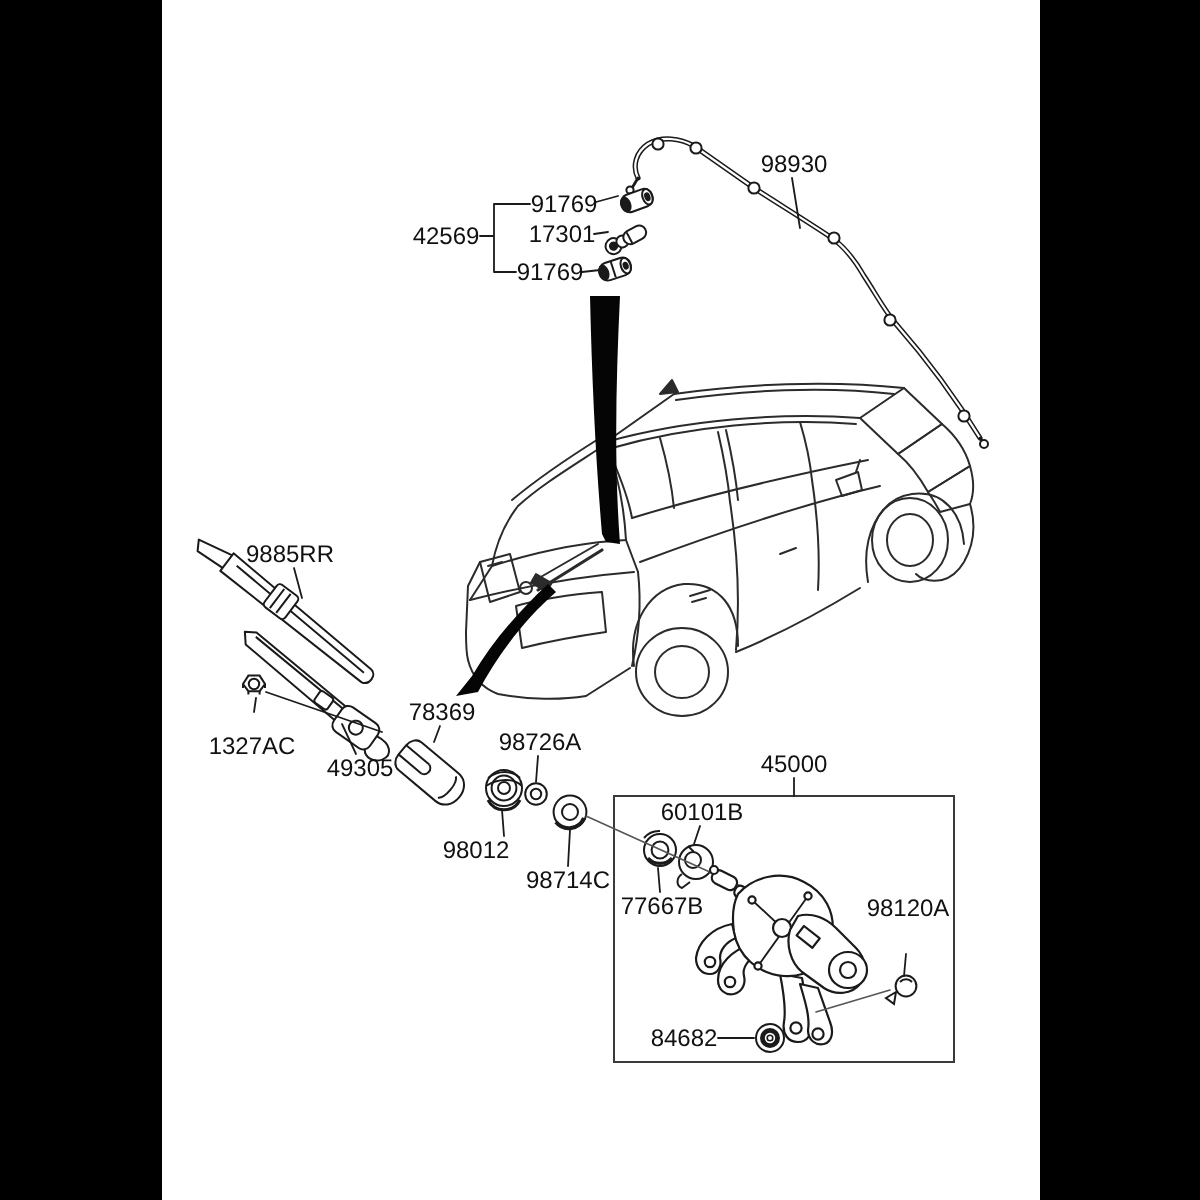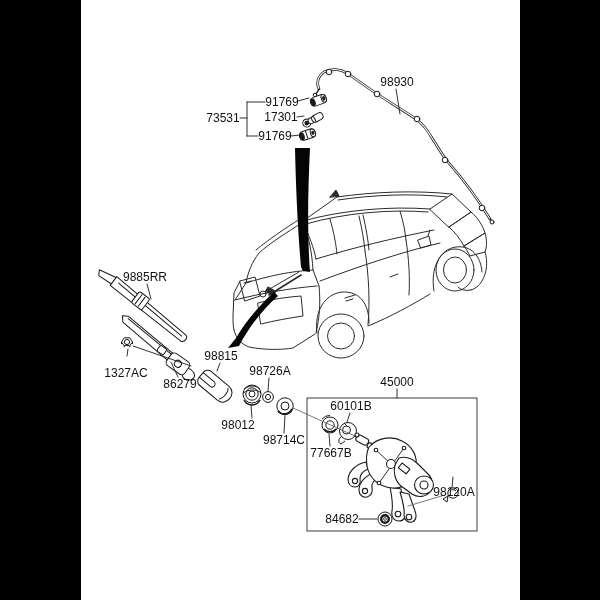--- a/index.html
+++ b/index.html
@@ -256,31 +256,31 @@
     <path d="M330,446 L329,434"></path>
     <path d="M350,413 L347,422"></path>
     <path d="M397,389 L397,398"></path>
     <path d="M453,477 L452,488"></path>
     <path d="M359,519 L377,519"></path>
   </g>
 </svg>
 
 <div class="labels-layer">
   <span class="plbl" style="left:282px;top:102px">91769</span>
-  <span class="plbl" style="left:223px;top:118px">73531</span>
+  <span class="plbl" style="left:223px;top:118px">42569</span>
   <span class="plbl" style="left:281px;top:117px">17301</span>
   <span class="plbl" style="left:275px;top:136px">91769</span>
   <span class="plbl" style="left:397px;top:82px">98930</span>
   <span class="plbl" style="left:145px;top:277px">9885RR</span>
   <span class="plbl" style="left:126px;top:373px">1327AC</span>
-  <span class="plbl" style="left:180px;top:384px">86279</span>
-  <span class="plbl" style="left:221px;top:356px">98815</span>
+  <span class="plbl" style="left:180px;top:384px">49305</span>
+  <span class="plbl" style="left:221px;top:356px">78369</span>
   <span class="plbl" style="left:270px;top:371px">98726A</span>
   <span class="plbl" style="left:238px;top:425px">98012</span>
   <span class="plbl" style="left:284px;top:440px">98714C</span>
   <span class="plbl" style="left:331px;top:453px">77667B</span>
   <span class="plbl" style="left:351px;top:406px">60101B</span>
   <span class="plbl" style="left:397px;top:382px">45000</span>
-  <span class="plbl" style="left:454px;top:492px">98120A</span>
+  <span class="plbl" style="left:454px;top:454px">98120A</span>
   <span class="plbl" style="left:342px;top:519px">84682</span>
 </div>
 
 </div>
 
 </body></html>

